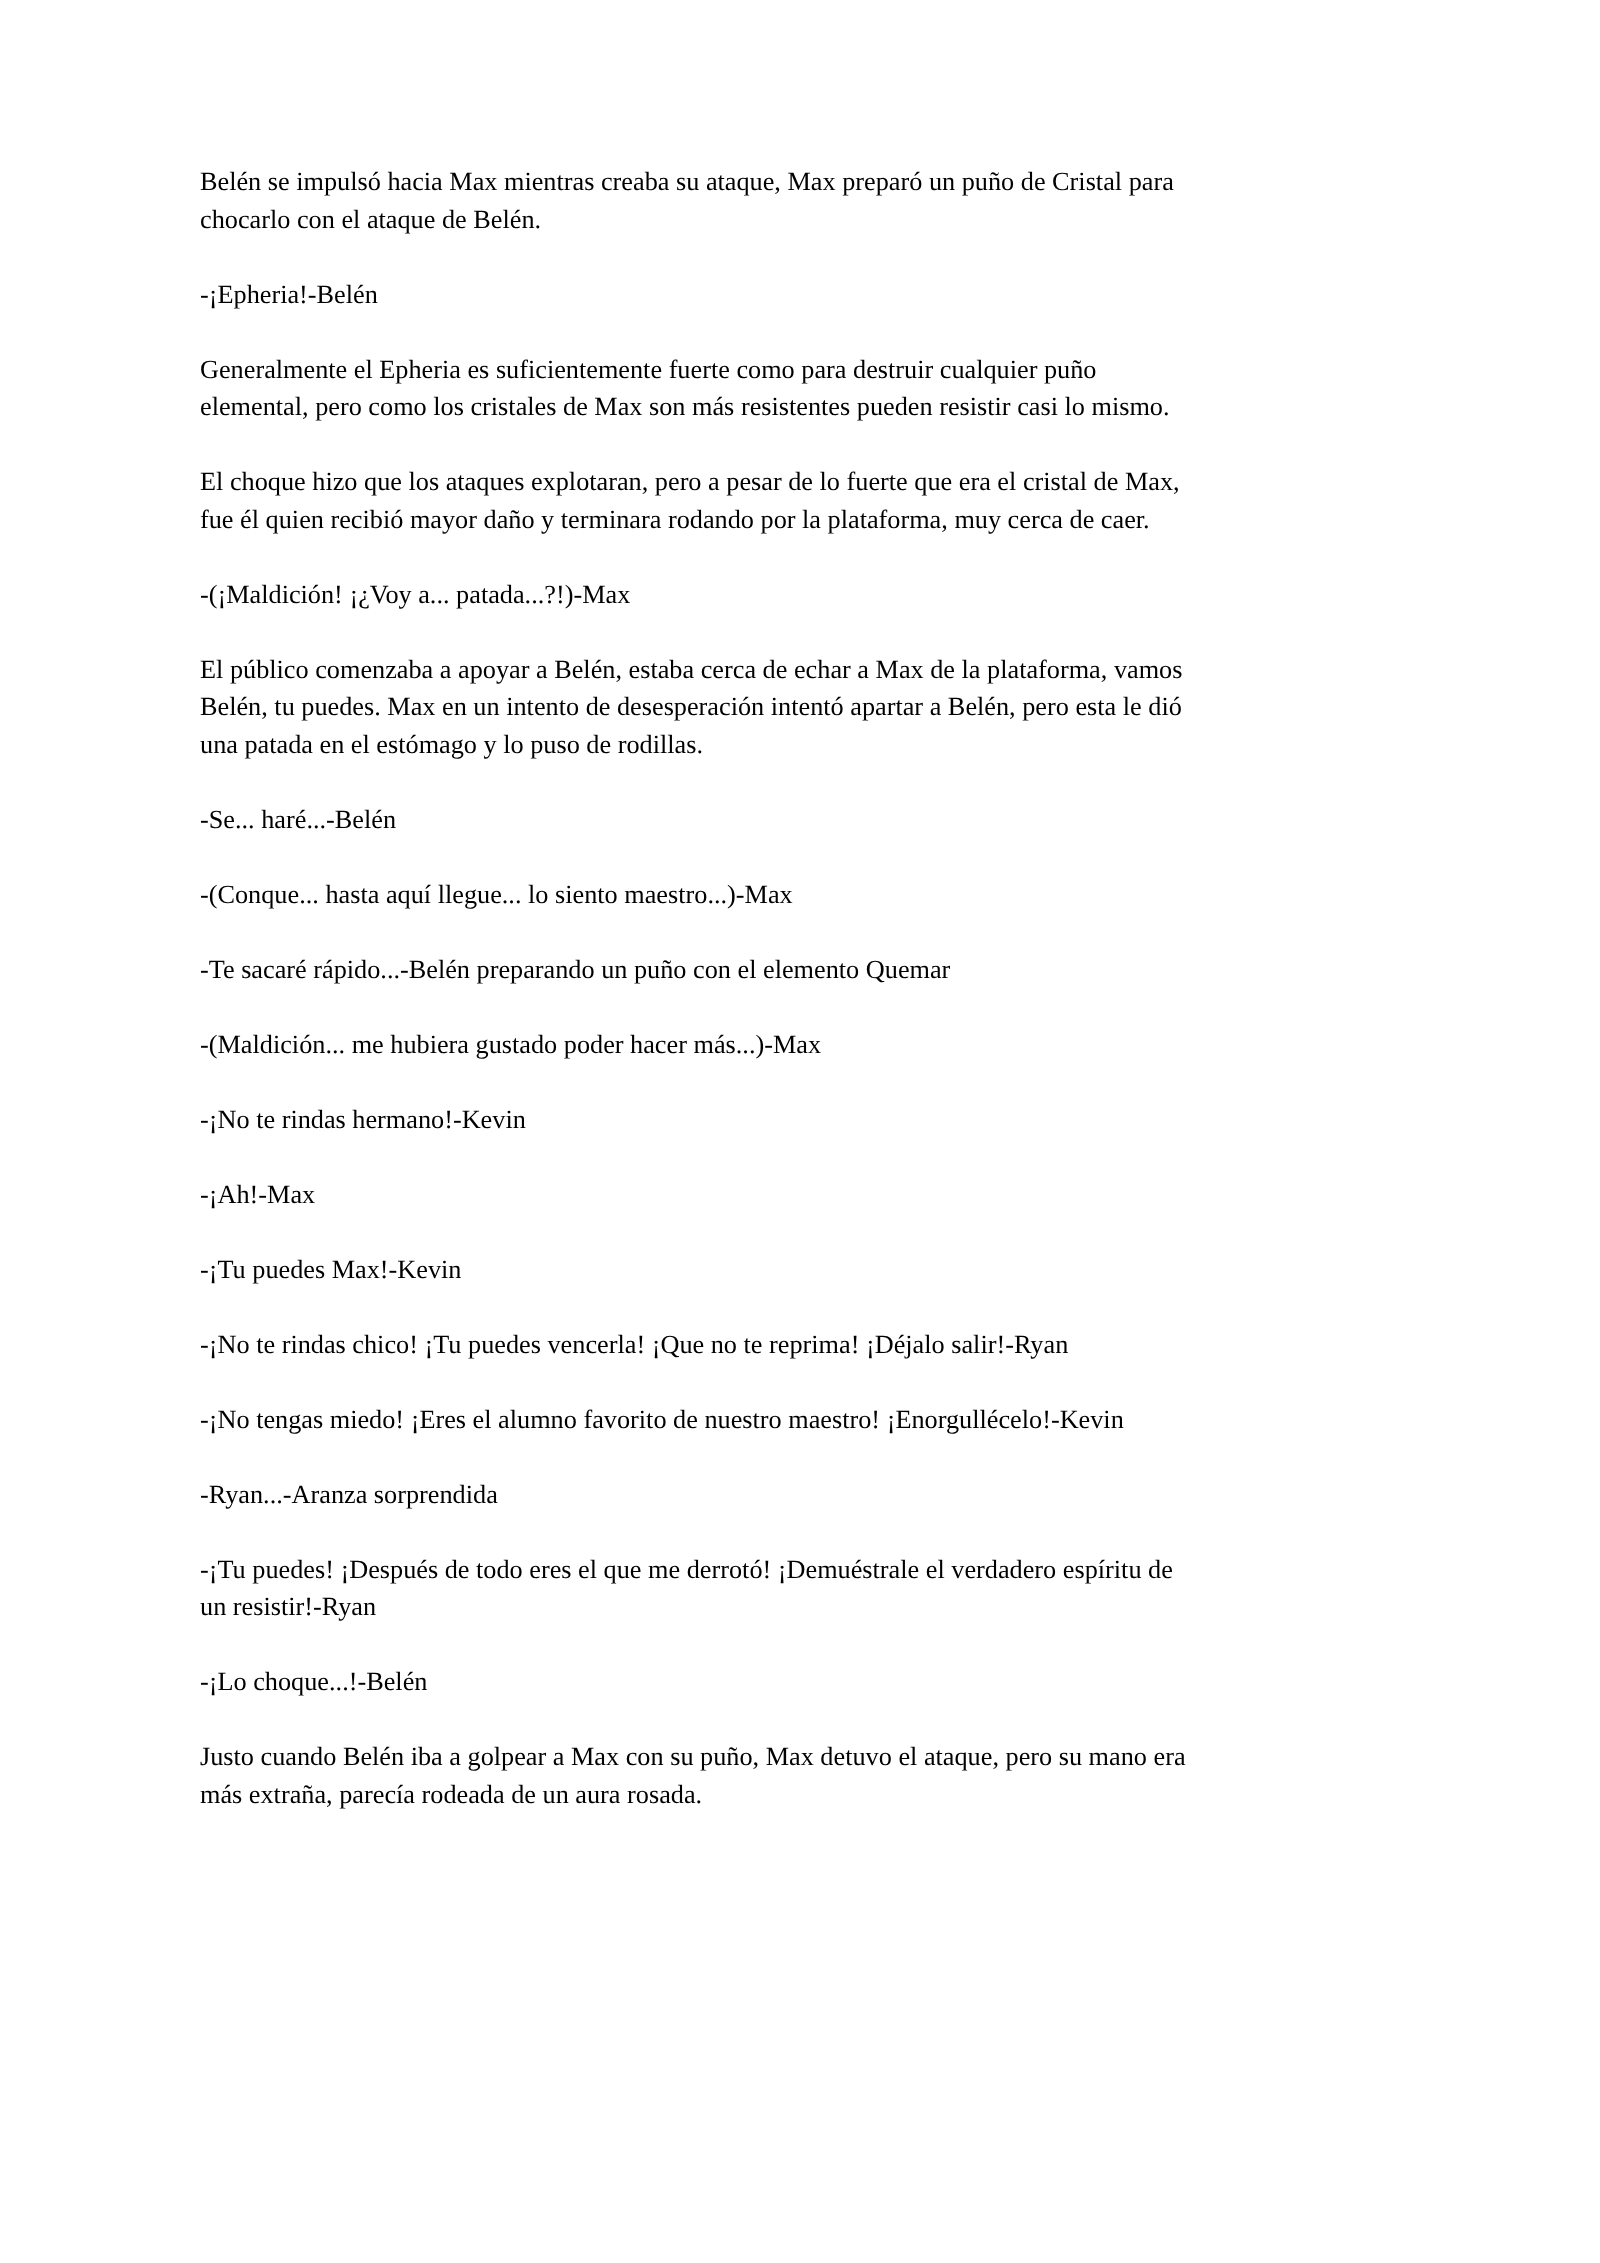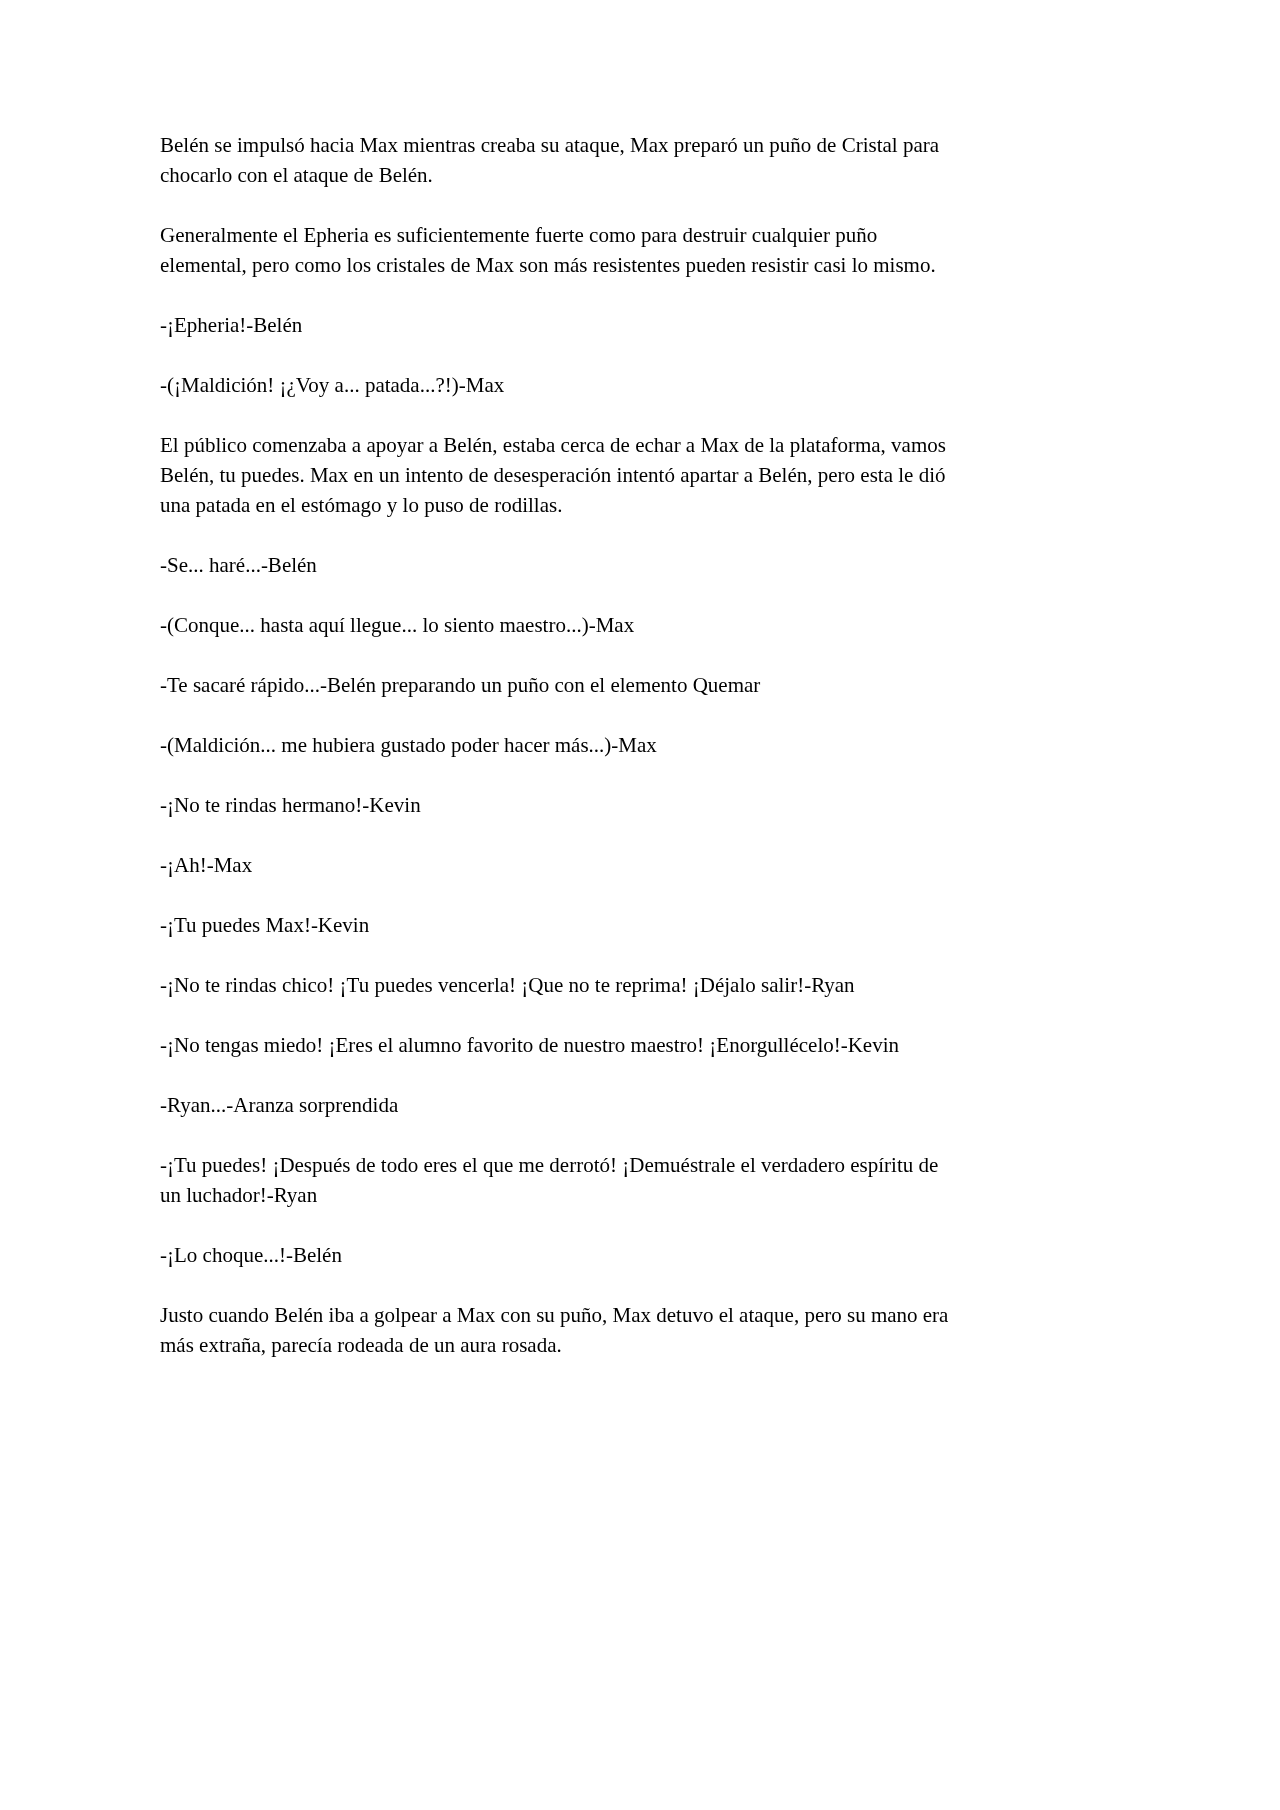--- a/index.html
+++ b/index.html
@@ -30,31 +30,32 @@
     text-align: left;
     word-spacing: normal;
   }
 </style>
 </head>
 <body>
 
 <div class="page">
   <div class="content">
     <p>Belén se impulsó hacia Max mientras creaba su ataque, Max preparó un puño de Cristal para chocarlo con el ataque de Belén.</p>
+    <p>-¡Epheria!-Belén</p>
     <p>Generalmente el Epheria es suficientemente fuerte como para destruir cualquier puño elemental, pero como los cristales de Max son más resistentes pueden resistir casi lo mismo.</p>
-    <p>-¡Epheria!-Belén</p>
+    <p>El choque hizo que los ataques explotaran, pero a pesar de lo fuerte que era el cristal de Max, fue él quien recibió mayor daño y terminara rodando por la plataforma, muy cerca de caer.</p>
     <p>-(¡Maldición! ¡¿Voy a... patada...?!)-Max</p>
     <p>El público comenzaba a apoyar a Belén, estaba cerca de echar a Max de la plataforma, vamos Belén, tu puedes. Max en un intento de desesperación intentó apartar a Belén, pero esta le dió una patada en el estómago y lo puso de rodillas.</p>
     <p>-Se... haré...-Belén</p>
     <p>-(Conque... hasta aquí llegue... lo siento maestro...)-Max</p>
     <p>-Te sacaré rápido...-Belén preparando un puño con el elemento Quemar</p>
     <p>-(Maldición... me hubiera gustado poder hacer más...)-Max</p>
     <p>-¡No te rindas hermano!-Kevin</p>
     <p>-¡Ah!-Max</p>
     <p>-¡Tu puedes Max!-Kevin</p>
     <p>-¡No te rindas chico! ¡Tu puedes vencerla! ¡Que no te reprima! ¡Déjalo salir!-Ryan</p>
     <p>-¡No tengas miedo! ¡Eres el alumno favorito de nuestro maestro! ¡Enorgullécelo!-Kevin</p>
     <p>-Ryan...-Aranza sorprendida</p>
-    <p>-¡Tu puedes! ¡Después de todo eres el que me derrotó! ¡Demuéstrale el verdadero espíritu de un luchador!-Ryan</p>
+    <p>-¡Tu puedes! ¡Después de todo eres el que me derrotó! ¡Demuéstrale el verdadero espíritu de un resistir!-Ryan</p>
     <p>-¡Lo choque...!-Belén</p>
     <p>Justo cuando Belén iba a golpear a Max con su puño, Max detuvo el ataque, pero su mano era más extraña, parecía rodeada de un aura rosada.</p>
   </div>
 </div>
 
 </body></html>

